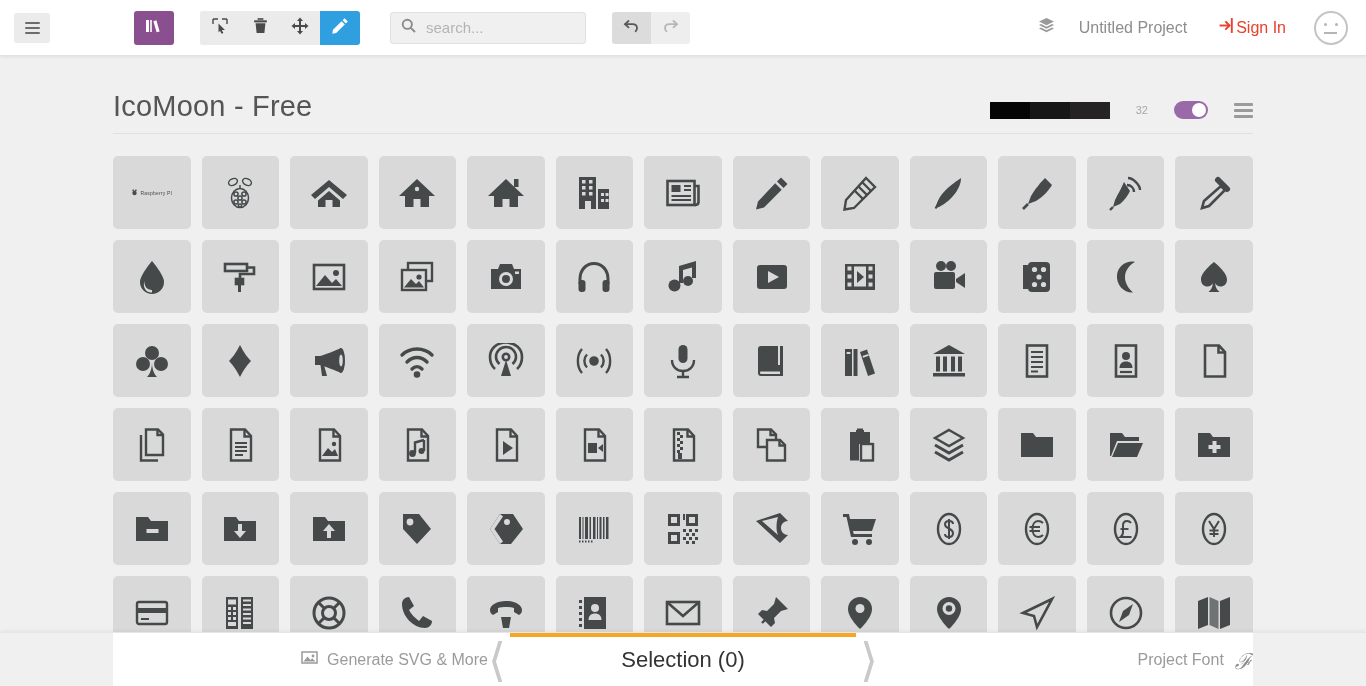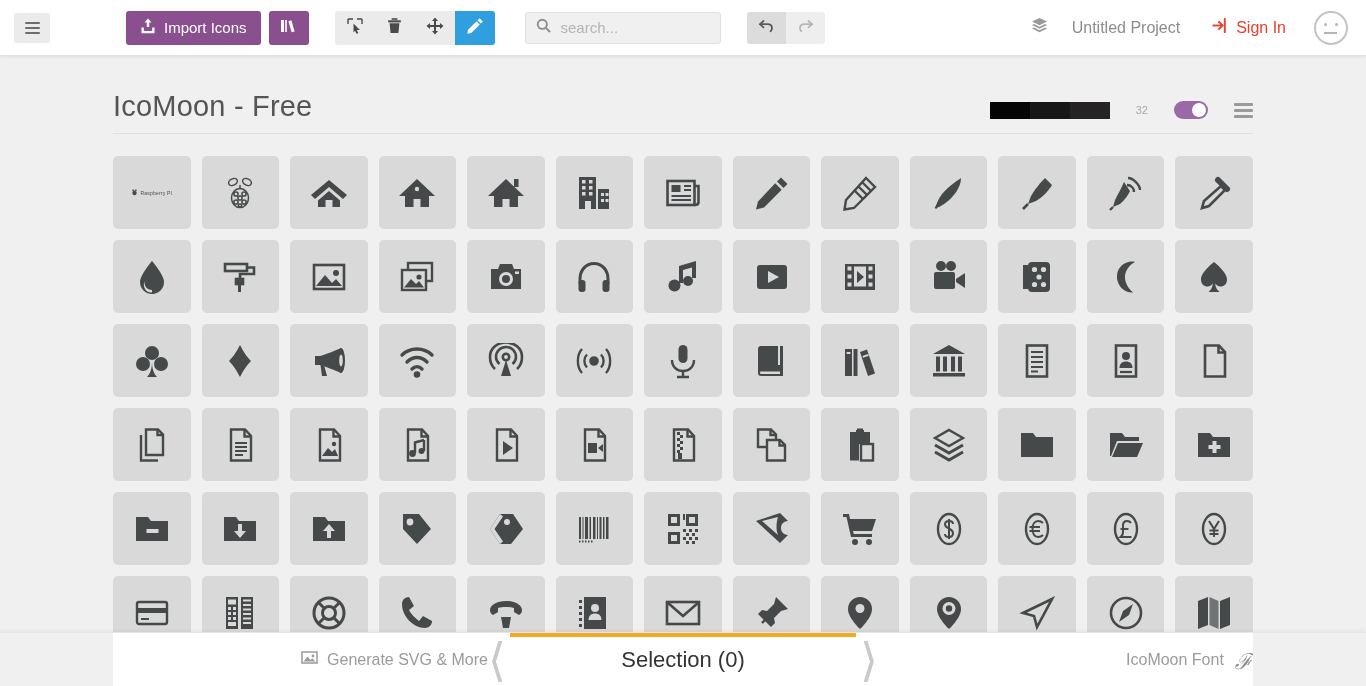--- a/index.html
+++ b/index.html
@@ -99,21 +99,21 @@
   }
   .ur-btn.on { background: #dcdcdc; }
   .ur-btn.off { background: #eeeeee; }
 
   .project {
     display: flex; align-items: center; gap: 24px;
     font-size: 16px; color: #8d8d8d;
     cursor: pointer;
   }
   .signin {
-    display: flex; align-items: center; gap: 7px;
+    display: flex; align-items: center; 
     font-size: 16px; color: #e8412c;
     margin-left: 32px; cursor: pointer;
   }
   .avatar {
     width: 34px; height: 34px;
     border: 2px solid #c4c4c4;
     border-radius: 50%;
     margin-left: 28px;
     position: relative;
     cursor: pointer;
@@ -264,29 +264,20 @@
   <div class="hdr-left">
 
     <div class="menu-btn">
       <i></i>
       <i></i>
       <i></i>
     </div>
 
     <div class="spacer-28"></div>
 
-    <button class="btn-purple">
-      <span>
-        <svg width="16" height="16" viewBox="0 0 16 16" fill="#fff">
-          <path d="M8 0.5 L11.5 4.5 H9.2 V9 H6.8 V4.5 H4.5 Z"></path>
-          <path d="M1.5 9.5 H3.8 V13 H12.2 V9.5 H14.5 V15.2 H1.5 Z"></path>
-        </svg>
-      </span>
-      <span>Import Icons</span>
-    </button>
 
     <button class="btn-purple square">
       <span>
         <svg width="18" height="18" viewBox="0 0 18 18" fill="#fff">
           <rect x="1" y="3" width="3" height="12"></rect>
           <rect x="5.2" y="3" width="1.6" height="12"></rect>
           <path d="M8.4 4.2 L11.4 3.3 L14.6 14.4 L11.6 15.3 Z"></path>
         </svg>
       </span>
     </button>
@@ -1221,18 +1212,18 @@
   </div>
 
   <div class="foot-center">
     <span class="orange"></span>
     <span class="chev left">⟨</span>
     <span class="label">Selection (0)</span>
     <span class="chev right">⟩</span>
   </div>
 
   <div class="foot-side">
-    <span>IcoMoon Font</span>
+    <span>Project Font</span>
     <span class="f-mark">ℱ</span>
   </div>
 
   <div class="foot-pad"></div>
 </div>
 
 </body></html>

